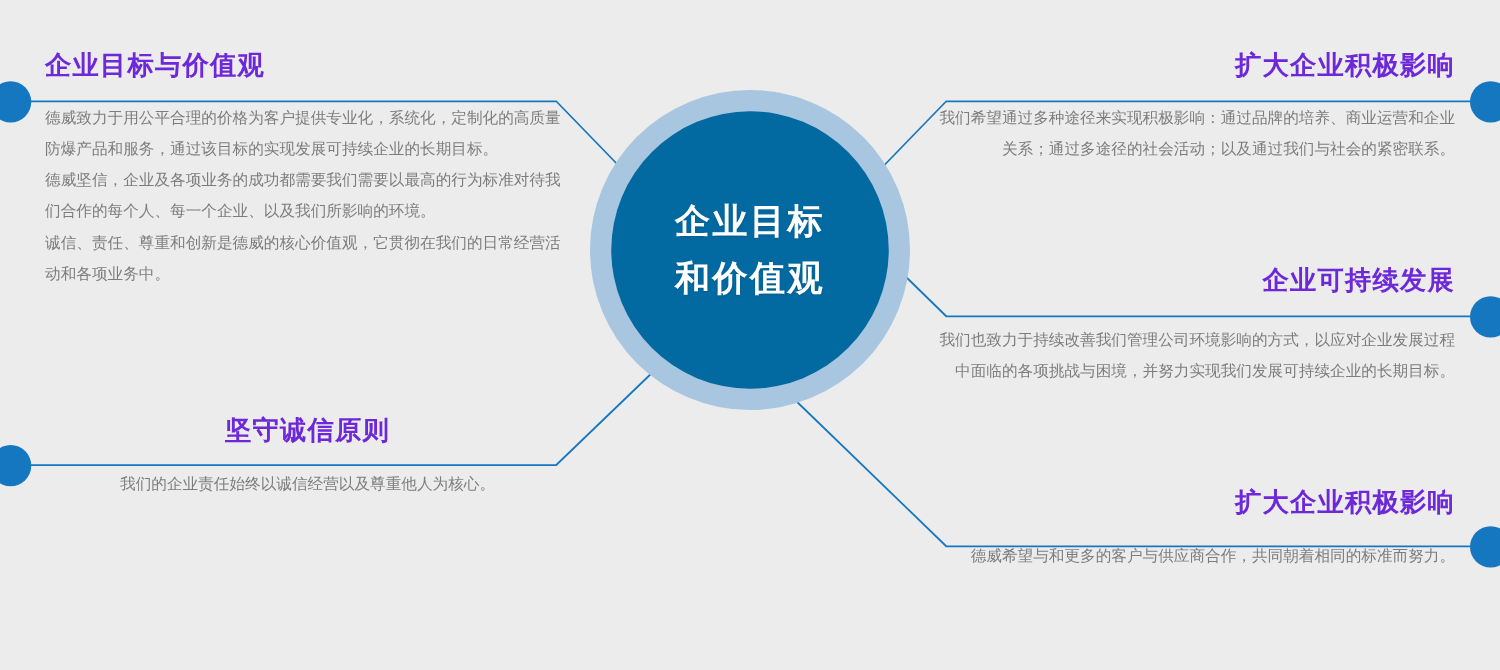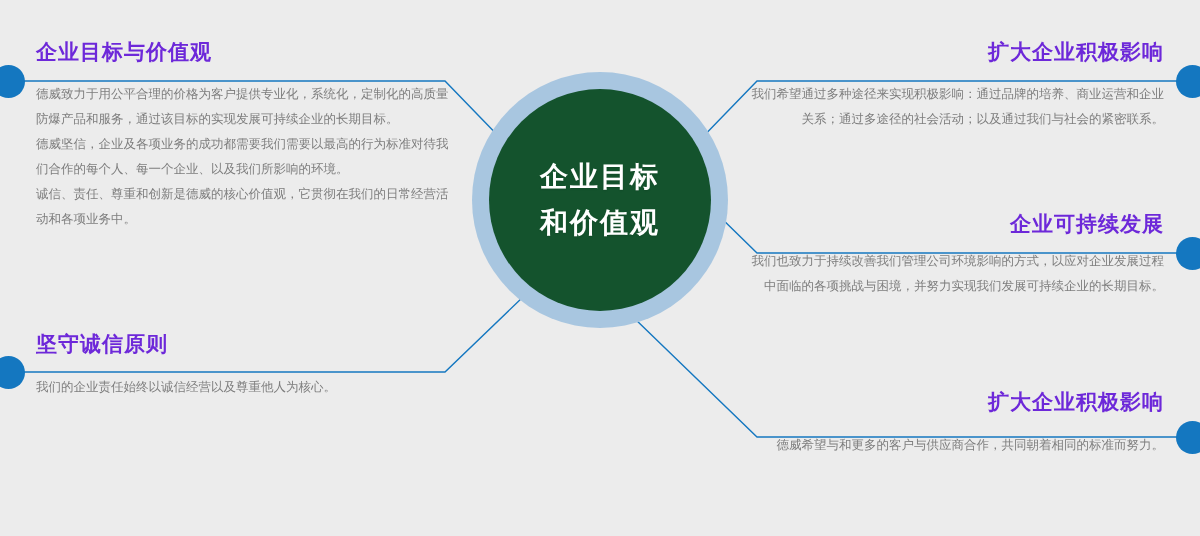--- a/index.html
+++ b/index.html
@@ -39,21 +39,21 @@
     border-radius: 50%;
     background: #a8c6e0;
   }
   .center-core {
     position: absolute;
     left: 489px;
     top: 89px;
     width: 222px;
     height: 222px;
     border-radius: 50%;
-    background: #14532d;
+    background: #0369a1;
     display: flex;
     flex-direction: column;
     align-items: center;
     justify-content: center;
   }
   .center-core .cline {
     color: #ffffff;
     font-size: 28px;
     font-weight: bold;
     letter-spacing: 2px;
@@ -89,28 +89,28 @@
     margin: 0;
   }
   .block.left  { text-align: left; }
   .block.right { text-align: right; }
   .block.right .body { text-align: right; }
 
   
   #blk-goals      { left: 36px;  top: 38px;  width: 420px; }
   #blk-goals .body{ margin-top: 16px; }
 
-  #blk-integrity      { left: 36px;  top: 330px; width: 420px; }
+  #blk-integrity      { left: 36px;  top: 330px; width: 420px; text-align: center; }
   #blk-integrity .body{ margin-top: 17px; }
 
   #blk-impact      { left: 744px; top: 38px;  width: 420px; }
   #blk-impact .body{ margin-top: 16px; }
 
   #blk-sustain      { left: 744px; top: 210px; width: 420px; }
-  #blk-sustain .body{ margin-top: 11px; }
+  #blk-sustain .body{ margin-top: 22px; }
 
   #blk-partner      { left: 744px; top: 388px; width: 420px; }
   #blk-partner .body{ margin-top: 17px; }
 </style>
 </head>
 <body>
 
 <div id="stage">
 
   <svg id="connectors" viewBox="0 0 1200 536" xmlns="http://www.w3.org/2000/svg">

